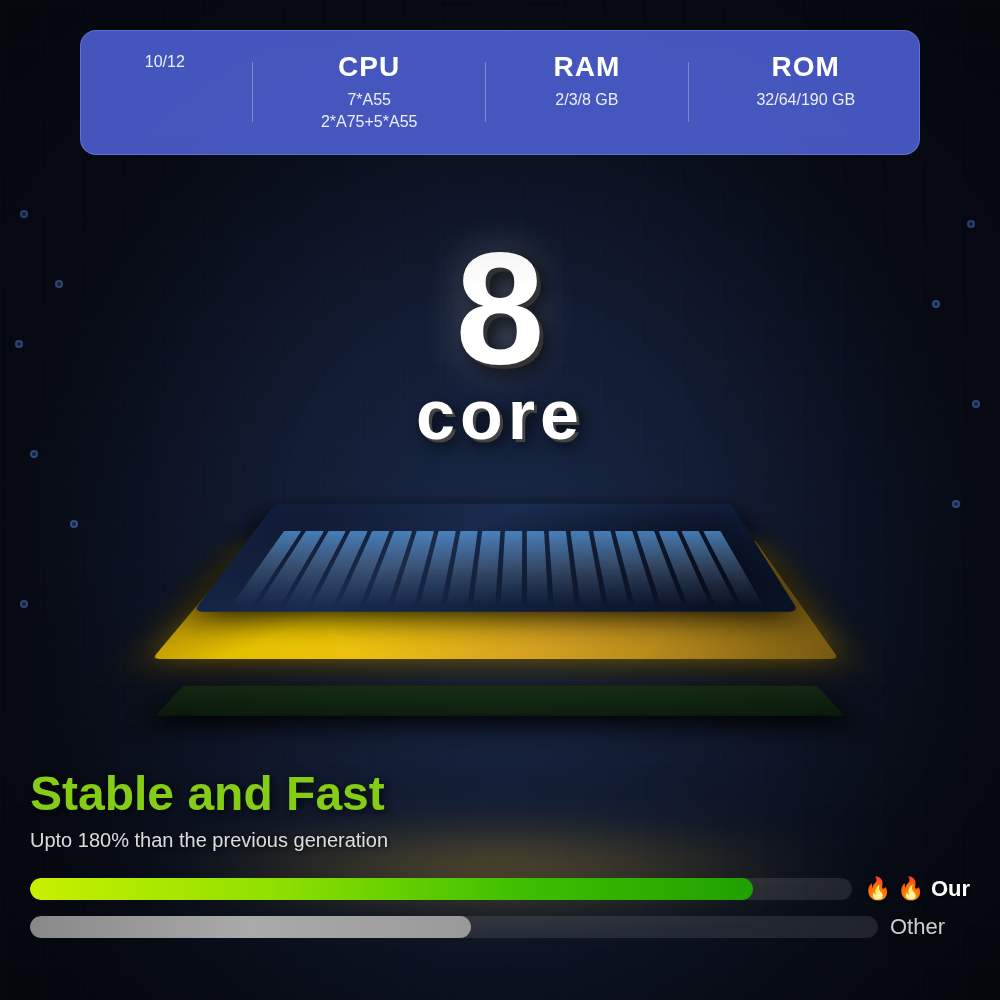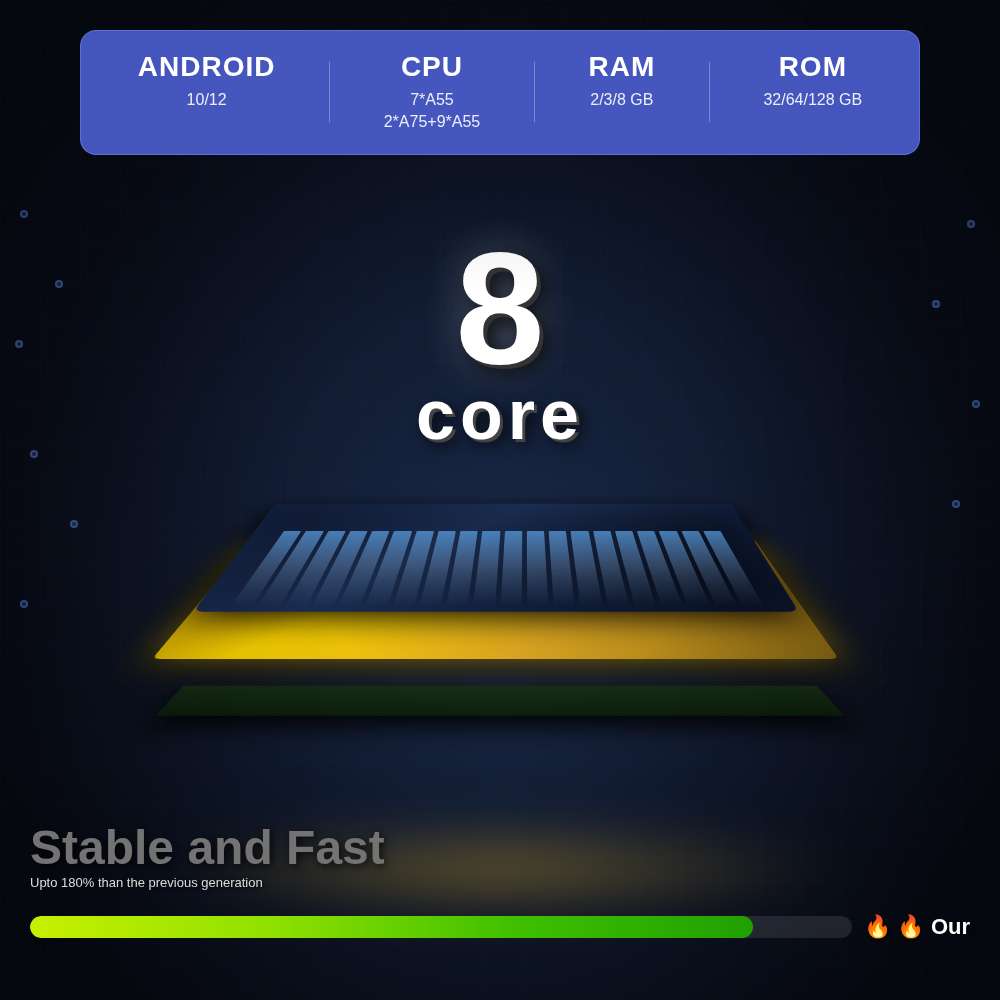--- a/index.html
+++ b/index.html
@@ -146,27 +146,27 @@
       position: absolute;
       bottom: 60px;
       left: 30px;
       right: 30px;
       z-index: 20;
     }
 
     .headline {
       font-size: 48px;
       font-weight: 900;
-      color: #737373;
-      margin-bottom: 0;
+      color: #84cc16;
+      margin-bottom: 8px;
       text-shadow: 2px 2px 8px rgba(0,0,0,0.8);
     }
 
     .subheadline {
-      font-size: 13px;
+      font-size: 20px;
       color: rgba(255,255,255,0.85);
       margin-bottom: 24px;
       text-shadow: 1px 1px 4px rgba(0,0,0,0.8);
     }
 
     
     .progress-section {
       display: flex;
       flex-direction: column;
       gap: 12px;
@@ -318,46 +318,45 @@
     </div>
   </div>
 
   <div class="chip-glow"></div>
 
   <div class="dark-vignette"></div>
 
   <div class="specs-card">
 
     <div class="spec-item">
-      <div class="spec-title">ANDROID</div>
       <div class="spec-value">10/12</div>
     </div>
 
     <div class="spec-divider"></div>
 
     <div class="spec-item">
       <div class="spec-title">CPU</div>
       <div class="spec-value">
         <span>7*A55</span><br>
-        <span>2*A75+9*A55</span>
+        <span>2*A75+5*A55</span>
       </div>
     </div>
 
     <div class="spec-divider"></div>
 
     <div class="spec-item">
       <div class="spec-title">RAM</div>
       <div class="spec-value">2/3/8 GB</div>
     </div>
 
     <div class="spec-divider"></div>
 
     <div class="spec-item">
       <div class="spec-title">ROM</div>
-      <div class="spec-value">32/64/128 GB</div>
+      <div class="spec-value">32/64/190 GB</div>
     </div>
 
   </div>
 
   <div class="bottom-content">
 
     <div class="headline">Stable and Fast</div>
     <div class="subheadline">Upto 180% than the previous generation</div>
 
     <div class="progress-section">
@@ -366,17 +365,23 @@
         <div class="progress-bar-wrapper">
           <div class="progress-bar-our"></div>
         </div>
         <div class="progress-label">
           <span class="fire-icon">🔥</span>
           <span class="fire-icon">🔥</span>
           <span>Our</span>
         </div>
       </div>
 
+      <div class="progress-row">
+        <div class="progress-bar-wrapper">
+          <div class="progress-bar-other"></div>
+        </div>
+        <div class="other-label">Other</div>
+      </div>
 
     </div>
   </div>
 
 </div>
 
 </body></html>

